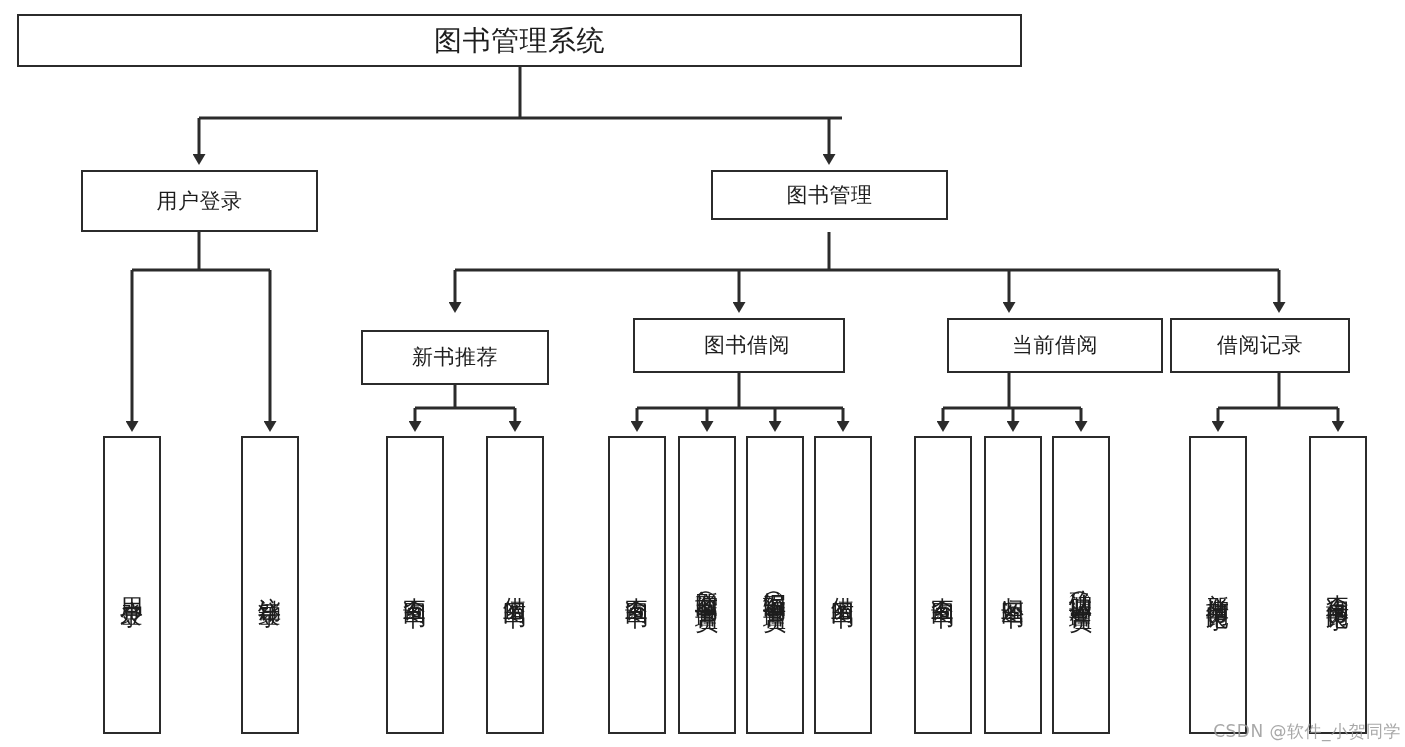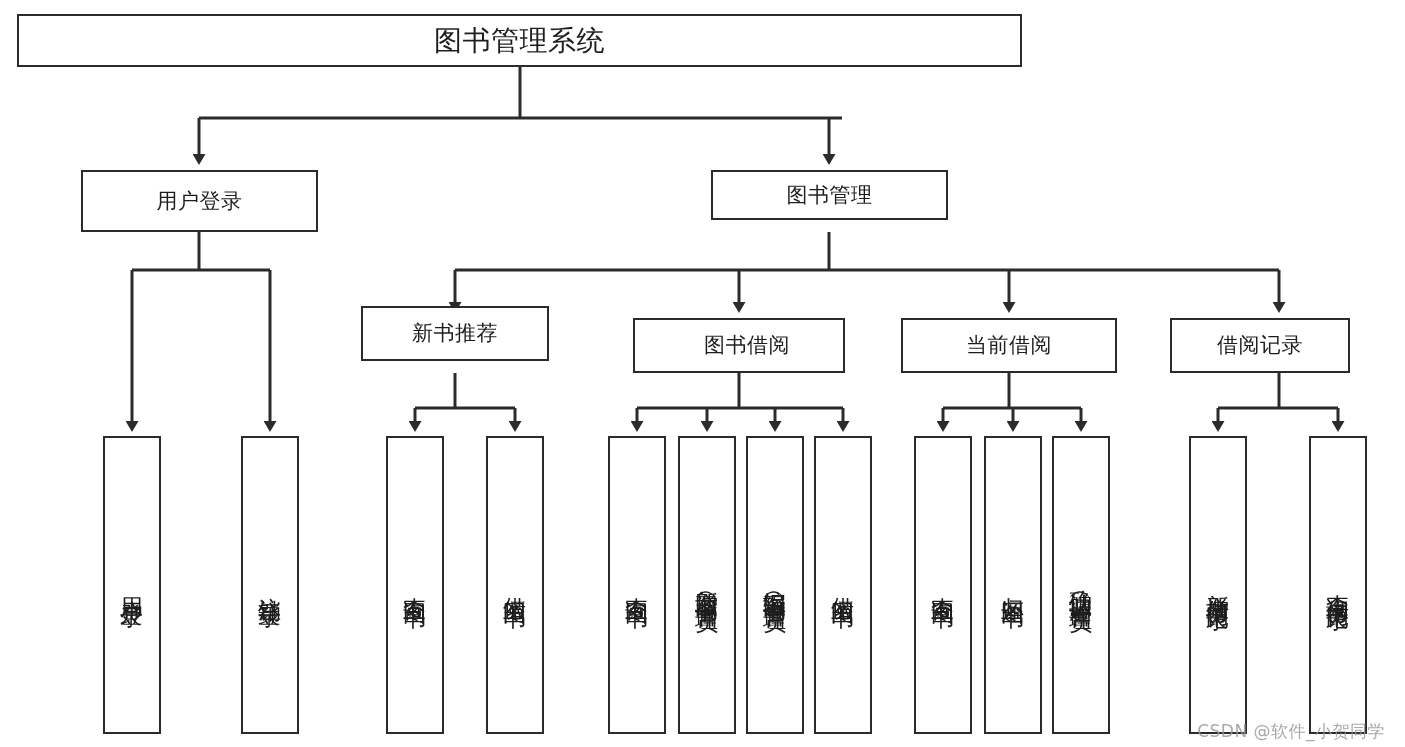--- a/index.html
+++ b/index.html
@@ -54,21 +54,21 @@
   .node.vert .label {
     writing-mode: vertical-rl;
     text-orientation: upright;
     font-size: 23px;
     line-height: 1.05;
     letter-spacing: 3px;
     white-space: nowrap;
   }
   .watermark {
     position: absolute;
-    right: 20px;
+    right: 4px;
     bottom: 4px;
     font-size: 17px;
     color: #9a9a9a;
     opacity: 0.85;
     letter-spacing: 0.5px;
     white-space: nowrap;
   }
 </style>
 </head>
 <body>
@@ -129,27 +129,27 @@
     <span class="label">图书管理系统</span>
   </div>
 
   <div class="node horiz" style="left:81px; top:170px; width:237px; height:62px;">
     <span class="label">用户登录</span>
   </div>
   <div class="node horiz" style="left:711px; top:170px; width:237px; height:50px;">
     <span class="label">图书管理</span>
   </div>
 
-  <div class="node horiz" style="left:361px; top:306px; width:188px; height:55px;align-items:center;">
+  <div class="node horiz" style="left:361px; top:330px; width:188px; height:55px;align-items:center;">
     <span class="label">新书推荐</span>
   </div>
   <div class="node horiz" style="left:633px; top:318px; width:212px; height:55px;padding-left:16px;">
     <span class="label">图书借阅</span>
   </div>
-  <div class="node horiz" style="left:901px; top:318px; width:216px; height:55px;">
+  <div class="node horiz" style="left:947px; top:318px; width:216px; height:55px;">
     <span class="label">当前借阅</span>
   </div>
   <div class="node horiz" style="left:1170px; top:318px; width:180px; height:55px;">
     <span class="label">借阅记录</span>
   </div>
 
   <div class="node vert" style="left:103px; top:436px; width:58px; height:298px;">
     <span class="label">用户登录</span>
   </div>
   <div class="node vert" style="left:241px; top:436px; width:58px; height:298px;">

